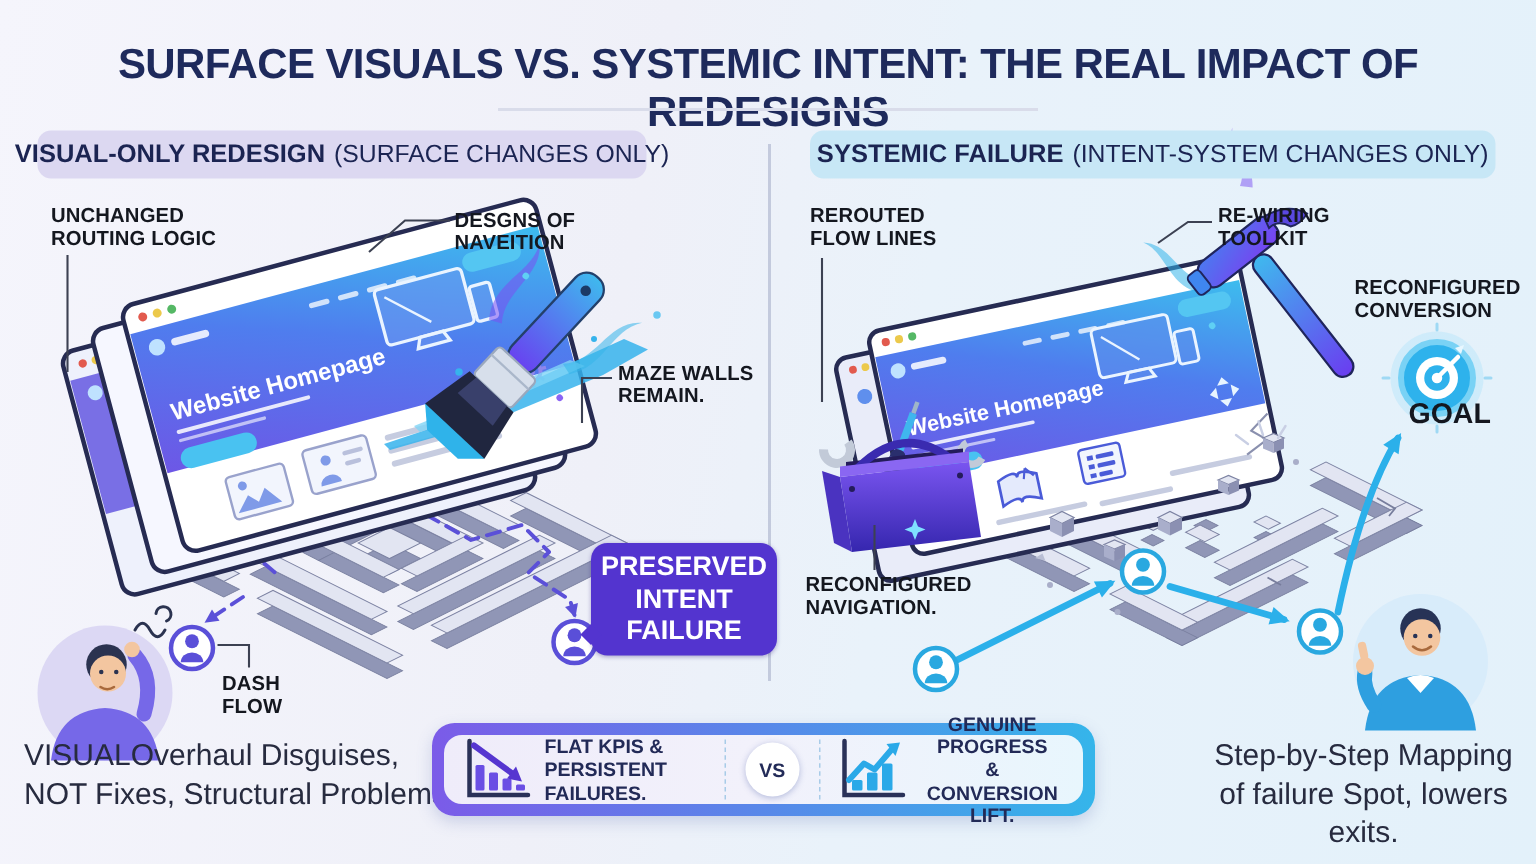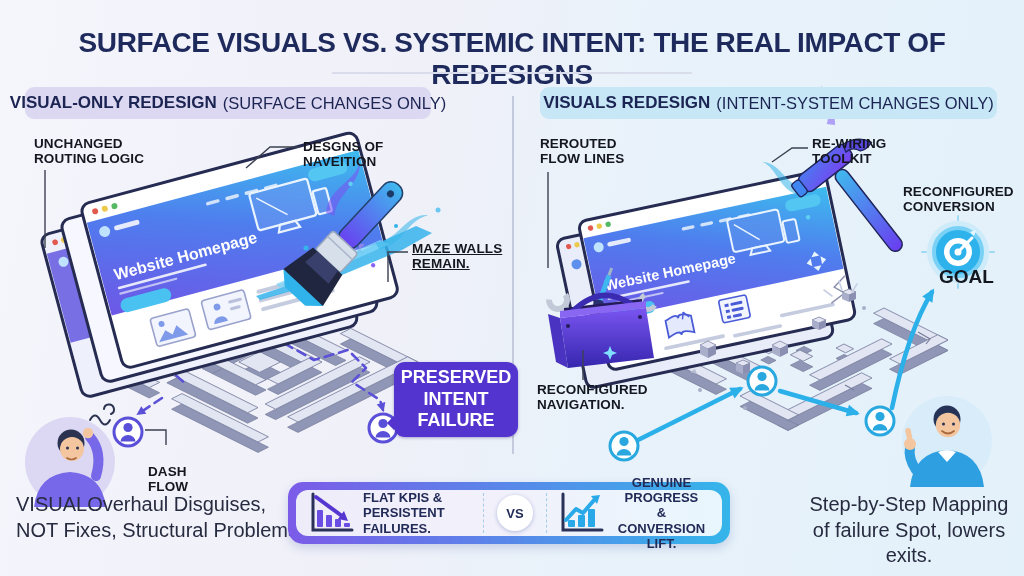--- a/index.html
+++ b/index.html
@@ -475,35 +475,35 @@
 </svg>
 
 <div class="title">SURFACE VISUALS VS. SYSTEMIC INTENT: THE REAL IMPACT OF REDESIGNS</div>
 <div class="title-rule"></div>
 
 <div class="pill pill-left">
   <span class="b">VISUAL-ONLY REDESIGN</span>
   <span class="r">(SURFACE CHANGES ONLY)</span>
 </div>
 <div class="pill pill-right">
-  <span class="b">VISUALS REDESIGN</span>
+  <span class="b">SYSTEMIC FAILURE</span>
   <span class="r">(INTENT-SYSTEM CHANGES ONLY)</span>
 </div>
 
 <div class="divider"></div>
 
 <div class="lbl" style="left:303px;top:139px;">DESGNS OF
 NAVEITION</div>
 <div class="lbl" style="left:34px;top:136px;">UNCHANGED
 ROUTING LOGIC</div>
-<div class="lbl" style="left:412px;top:241px;text-decoration:underline;">MAZE WALLS
+<div class="lbl" style="left:412px;top:241px;">MAZE WALLS
 REMAIN.</div>
 <div class="badge">PRESERVED
 INTENT FAILURE</div>
-<div class="lbl" style="left:148px;top:448px;margin-top:16px;">DASH
+<div class="lbl" style="left:148px;top:448px;">DASH
 FLOW</div>
 <div class="cap" style="left:16px;top:492px;">VISUALOverhaul Disguises,
 NOT Fixes, Structural Problems.</div>
 
 <div class="lbl" style="left:540px;top:136px;">REROUTED
 FLOW LINES</div>
 <div class="lbl" style="left:812px;top:136px;">RE-WIRING
 TOOLKIT</div>
 <div class="lbl" style="left:903px;top:184px;">RECONFIGURED
 CONVERSION</div>

